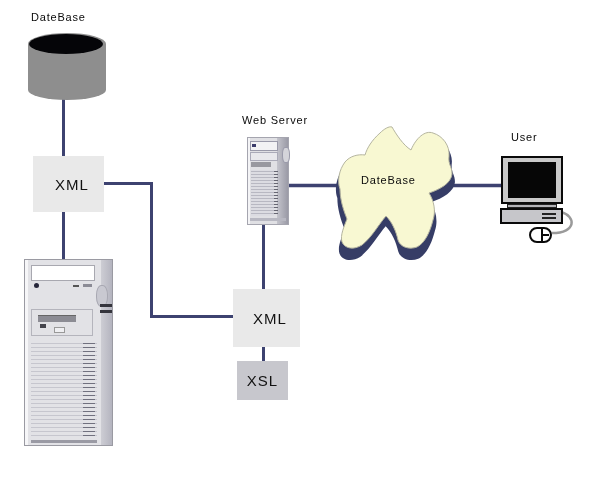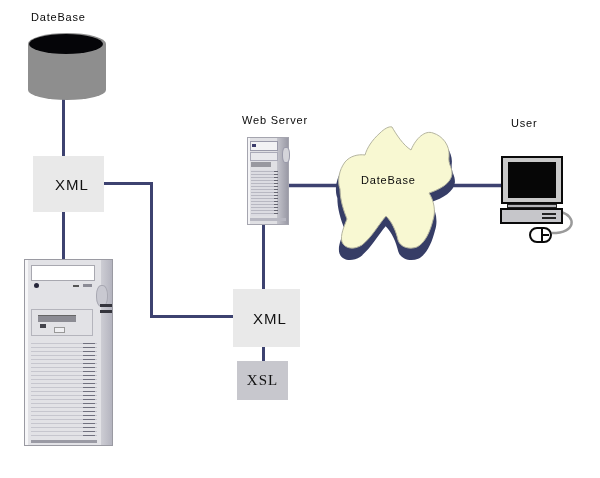--- a/index.html
+++ b/index.html
@@ -107,29 +107,29 @@
                C354,250 345,249 342,242 C340,235 344,227 347,219
                C343,209 340,199 340,189 C337,181 339,170 345,162
                C350,156 358,154 365,155 C367,148 372,140 380,133
                C384,129 389,126 392,127 Z" stroke-width="1" fill="#f8f8d2" stroke="#b5b5a0"></path>
     </g>
   </svg>
 
   <div class="label" style="left:31px;top:11px;">DateBase</div>
   <div class="label" style="left:242px;top:114px;">Web Server</div>
   <div class="label" style="left:361px;top:174px;">DateBase</div>
-  <div class="label" style="left:511px;top:117px;">User</div>
+  <div class="label" style="left:511px;top:131px;">User</div>
 
   <div class="pbox xml" style="left:33px;top:156px;width:64px;height:56px;">
     <span>XML</span>
   </div>
   <div class="pbox xml" style="left:233px;top:289px;width:60px;height:58px;">
     <span>XML</span>
   </div>
-  <div class="pbox xsl" style="left:237px;top:361px;width:51px;height:39px;font-family:Liberation Serif, serif;">
+  <div class="pbox xsl" style="left:237px;top:361px;width:51px;height:39px;">
     <span>XSL</span>
   </div>
 
   <div id="main-tower">
     <div class="cdbay"></div>
     <div class="logodot"></div>
     <div class="dash1"></div>
     <div class="dash2"></div>
     <div class="floppy">
       <div class="slot"></div>

